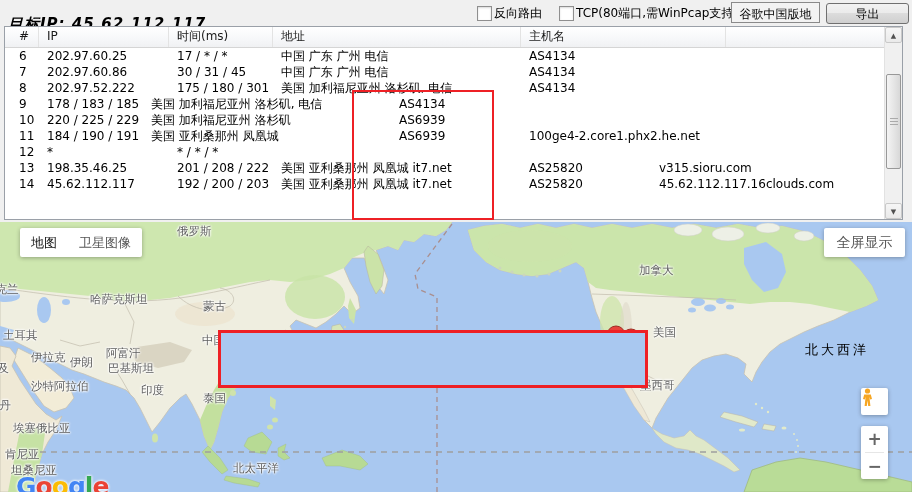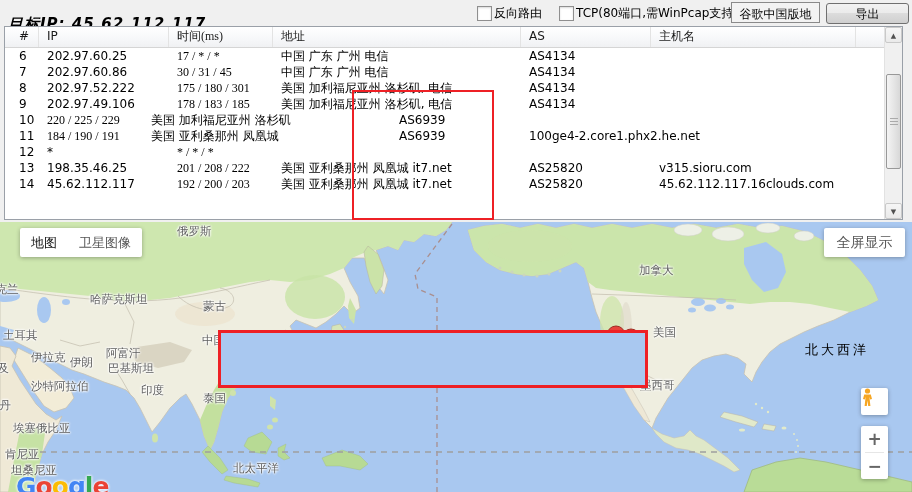--- a/index.html
+++ b/index.html
@@ -22,21 +22,21 @@
               border:1px solid #9aa0a8;box-sizing:border-box;overflow:hidden;}
   .thead{position:absolute;left:0;top:0;width:880px;height:20px;display:flex;
          background:linear-gradient(#ffffff,#f7f8fa 55%,#f0f1f3);border-bottom:1px solid #d5d5d5;}
   .th{box-sizing:border-box;border-right:1px solid #e3e3e3;font-size:12px;color:#1a1a1a;
       line-height:19px;padding-left:8px;overflow:hidden;white-space:nowrap;}
   .tr{position:absolute;left:0;width:880px;height:16px;display:flex;}
   .td{box-sizing:border-box;font-size:12px;color:#000;line-height:16px;padding-left:8px;
       overflow:hidden;white-space:nowrap;}
   .w-num{width:34px;padding-left:14px;}
   .w-ip{width:130px;}
-  .w-time{width:104px;font-family:Liberation Serif, serif;}
+  .w-time{width:104px;}
   .w-addr{width:248px;}
   .w-as{width:130px;}
   .w-host{width:205px;}
   .w-fill{flex:1;border-right:none;}
 
   
   .vscroll{position:absolute;top:0;right:0;width:17px;height:192px;background:#f0f0f0;border-left:1px solid #e2e2e2;}
   .vs-arrow{position:absolute;left:0;width:17px;height:16px;font-size:7px;color:#505050;text-align:center;line-height:16px;
             background:linear-gradient(#f6f6f6,#eaeaea);border:1px solid #c9c9c9;box-sizing:border-box;border-radius:2px;}
   .vs-thumb{position:absolute;left:1px;width:15px;background:linear-gradient(90deg,#f4f4f4,#e9e9e9 40%,#d8d8d8);
@@ -85,21 +85,20 @@
     <button class="flatbtn" style="left:731px;width:89px">谷歌中国版地图</button>
     <button class="winbtn" style="left:826px;width:83px">导出</button>
   </div>
 
   <div class="table-wrap">
     <div class="thead">
       <div class="th w-num">#</div>
       <div class="th w-ip">IP</div>
       <div class="th w-time">时间(ms)</div>
       <div class="th w-addr">地址</div>
-      <div class="th w-as">AS</div>
       <div class="th w-host">主机名</div>
       <div class="th w-fill"></div>
     </div>
 
     <div class="tr" style="top:21px">
       <div class="td w-num">6</div>
       <div class="td w-ip">202.97.60.25</div>
       <div class="td w-time">17 / * / *</div>
       <div class="td w-addr">中国 广东 广州 电信</div>
       <div class="td w-as">AS4134</div>
@@ -116,21 +115,20 @@
     <div class="tr" style="top:53px">
       <div class="td w-num">8</div>
       <div class="td w-ip">202.97.52.222</div>
       <div class="td w-time">175 / 180 / 301</div>
       <div class="td w-addr">美国 加利福尼亚州 洛杉矶, 电信</div>
       <div class="td w-as">AS4134</div>
       <div class="td w-host"></div>
     </div>
     <div class="tr" style="top:69px">
       <div class="td w-num">9</div>
-      <div class="td w-ip">202.97.49.106</div>
       <div class="td w-time">178 / 183 / 185</div>
       <div class="td w-addr">美国 加利福尼亚州 洛杉矶, 电信</div>
       <div class="td w-as">AS4134</div>
       <div class="td w-host"></div>
     </div>
     <div class="tr" style="top:85px">
       <div class="td w-num">10</div>
       <div class="td w-time">220 / 225 / 229</div>
       <div class="td w-addr">美国 加利福尼亚州 洛杉矶</div>
       <div class="td w-as">AS6939</div>

